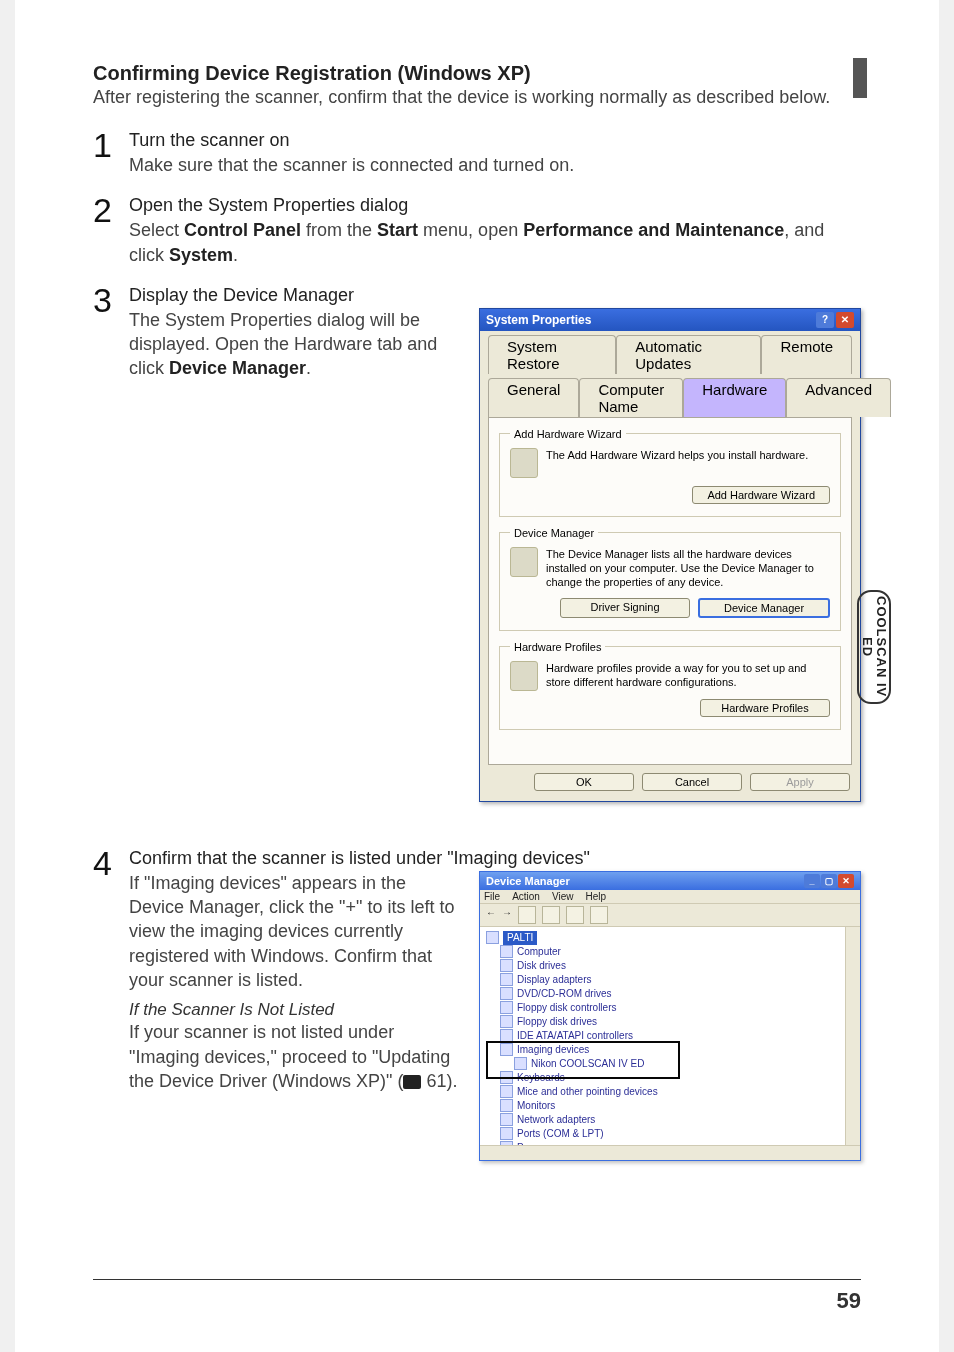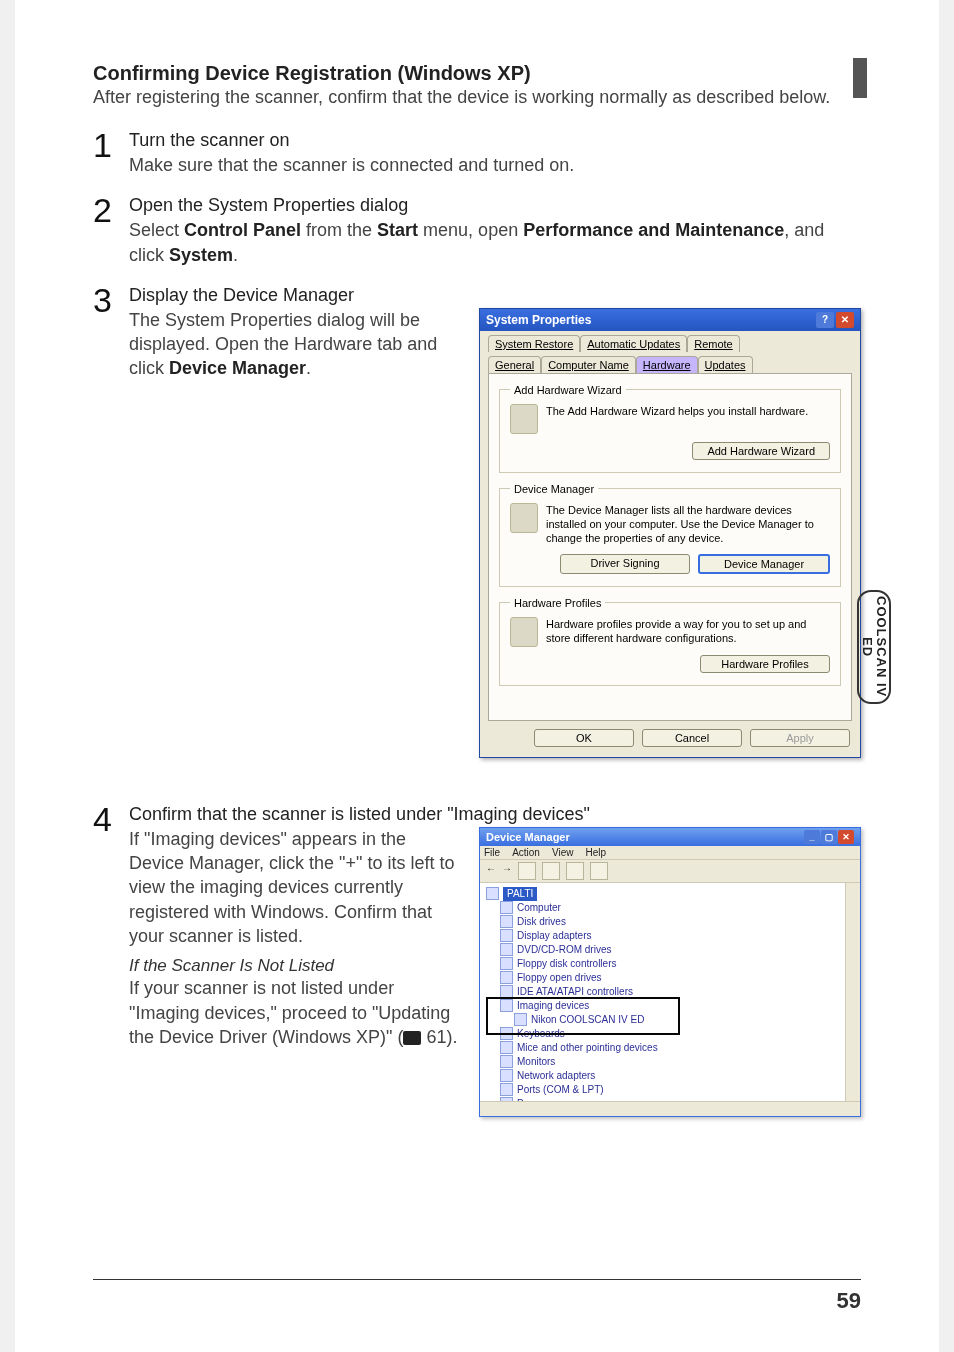--- a/index.html
+++ b/index.html
@@ -102,24 +102,23 @@
 
   .sp-tabsrow1, .sp-tabsrow2 {
     display: flex;
     padding: 4px 8px 0 8px;
     gap: 0;
   }
   .sp-tab {
     border: 1px solid #aca899;
     border-bottom: none;
     border-radius: 4px 4px 0 0;
-    padding: 2px 6px;
+    padding: 2px 18px;
     background: #ece9d8;
-    font-size: 11px;
-    text-decoration: underline;
+    font-size: 15px;
   }
   .sp-tab.active {
     background: #c4b5fd;
     font-weight: 400;
   }
   .sp-body {
     margin: 0 8px 8px 8px;
     background: #fdfcf9;
     border: 1px solid #aca899;
     padding: 10px 10px 24px 10px;
@@ -293,21 +292,21 @@
             </div>
             <div class="sp-tabsrow1">
               <div class="sp-tab">System Restore</div>
               <div class="sp-tab">Automatic Updates</div>
               <div class="sp-tab">Remote</div>
             </div>
             <div class="sp-tabsrow2">
               <div class="sp-tab">General</div>
               <div class="sp-tab">Computer Name</div>
               <div class="sp-tab active">Hardware</div>
-              <div class="sp-tab">Updates</div>
+              <div class="sp-tab">Advanced</div>
             </div>
             <div class="sp-body">
               <fieldset class="sp-group">
                 <legend>Add Hardware Wizard</legend>
                 <div class="sp-row">
                   <div class="sp-icon"></div>
                   <div class="sp-desc">The Add Hardware Wizard helps you install hardware.</div>
                 </div>
                 <div class="sp-btnrow">
                   <div class="xp-btn">Add Hardware Wizard</div>
@@ -407,21 +406,21 @@
               <div class="node indent1">
                   <span class="dm-icon"></span>
                   <span>DVD/CD-ROM drives</span>
                 </div>
               <div class="node indent1">
                   <span class="dm-icon"></span>
                   <span>Floppy disk controllers</span>
                 </div>
               <div class="node indent1">
                   <span class="dm-icon"></span>
-                  <span>Floppy open drives</span>
+                  <span>Floppy disk drives</span>
                 </div>
               <div class="node indent1">
                   <span class="dm-icon"></span>
                   <span>IDE ATA/ATAPI controllers</span>
                 </div>
               <div class="node indent1">
                   <span class="dm-icon"></span>
                   <span>Imaging devices</span>
                 </div>
               <div class="node indent2">

